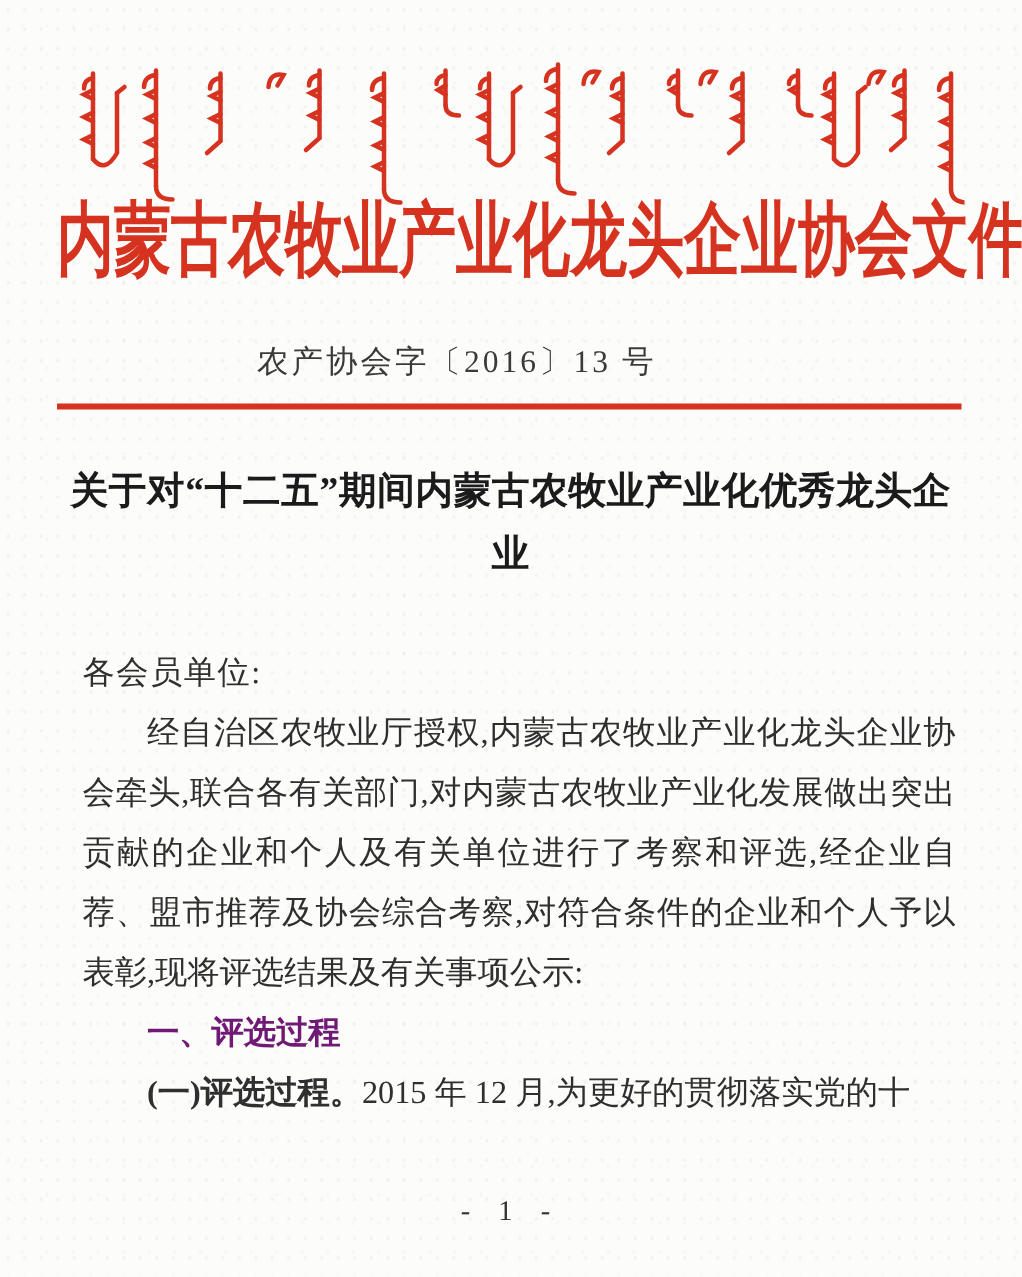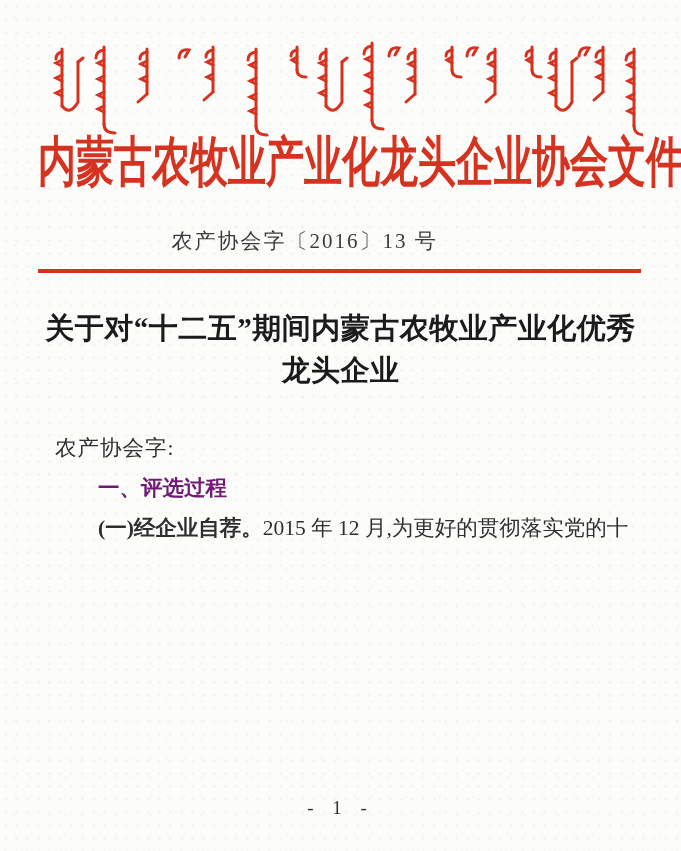--- a/index.html
+++ b/index.html
@@ -36,21 +36,21 @@
     text-align:center;font-size:21px;color:#3a3a3a;letter-spacing:2px;
   }
 
   .red-rule{
     position:absolute;left:38px;top:269px;width:603px;height:4px;
     background:#d5331f;border:none;margin:0;padding:0;
   }
 
   .doc-title{
     position:absolute;left:40px;top:307px;width:601px;margin:0;
-    text-align:center;font-size:29px;line-height:42px;
+    text-align:center;font-size:25px;line-height:42px;
     font-weight:bold;color:#1b1b1b;letter-spacing:0.5px;
   }
 
   .body-text{
     position:absolute;left:55px;top:428px;width:582px;
     font-size:21.5px;line-height:40px;color:#2f2f2f;
   }
   .body-text p{margin:0;}
   .salutation{letter-spacing:1px;}
   .para-indent{text-indent:2em;text-align:justify;}
@@ -124,20 +124,21 @@
 
   <h1 class="org-title">内蒙古农牧业产业化龙头企业协会文件</h1>
 
   <div class="doc-number">农产协会字〔2016〕13 号</div>
 
   <hr class="red-rule">
 
   <h2 class="doc-title"><span>关于对“十二五”期间内蒙古农牧业产业化优秀龙头企业</span><br></h2>
 
   <div class="body-text">
-    <p class="salutation">农产协会字:</p>
+    <p class="salutation">各会员单位:</p>
+    <p class="para-indent">经自治区农牧业厅授权,内蒙古农牧业产业化龙头企业协会牵头,联合各有关部门,对内蒙古农牧业产业化发展做出突出贡献的企业和个人及有关单位进行了考察和评选,经企业自荐、盟市推荐及协会综合考察,对符合条件的企业和个人予以表彰,现将评选结果及有关事项公示:</p>
     <p class="section-heading">一、评选过程</p>
-    <p class="para-indent para-cut"><span class="para-lead">(一)经企业自荐。</span><span>2015 年 12 月,为更好的贯彻落实党的十</span></p>
+    <p class="para-indent para-cut"><span class="para-lead">(一)评选过程。</span><span>2015 年 12 月,为更好的贯彻落实党的十</span></p>
   </div>
 
   <div class="page-number">- 1 -</div>
 
 </div>
 
 </body></html>

